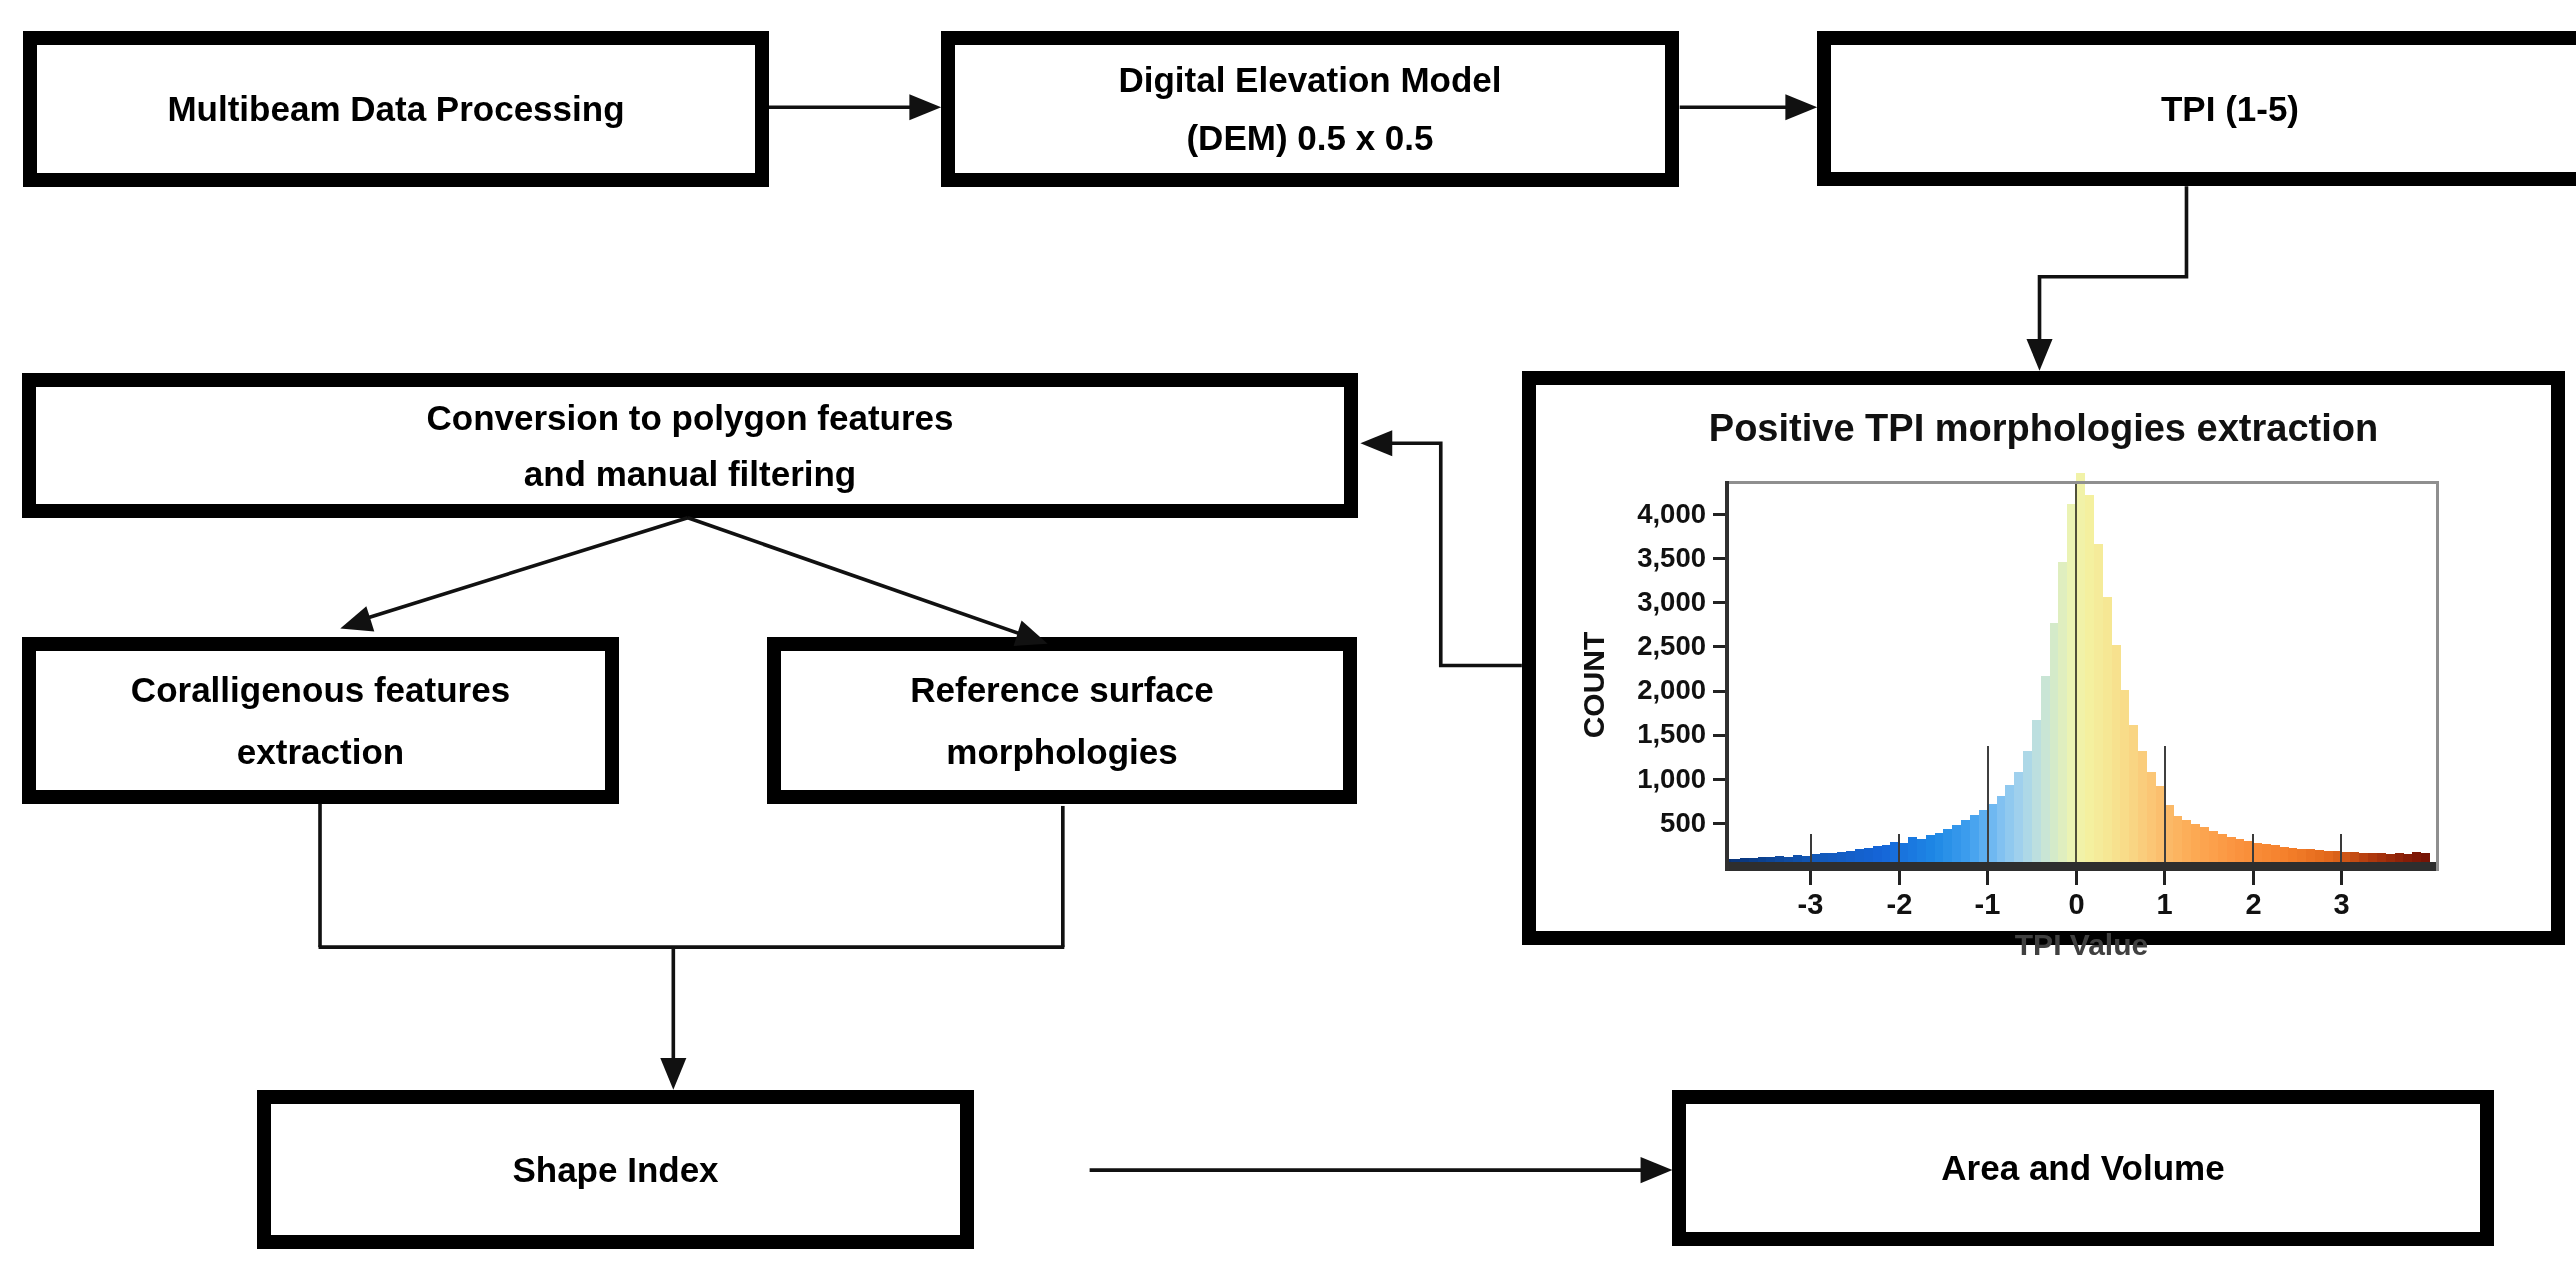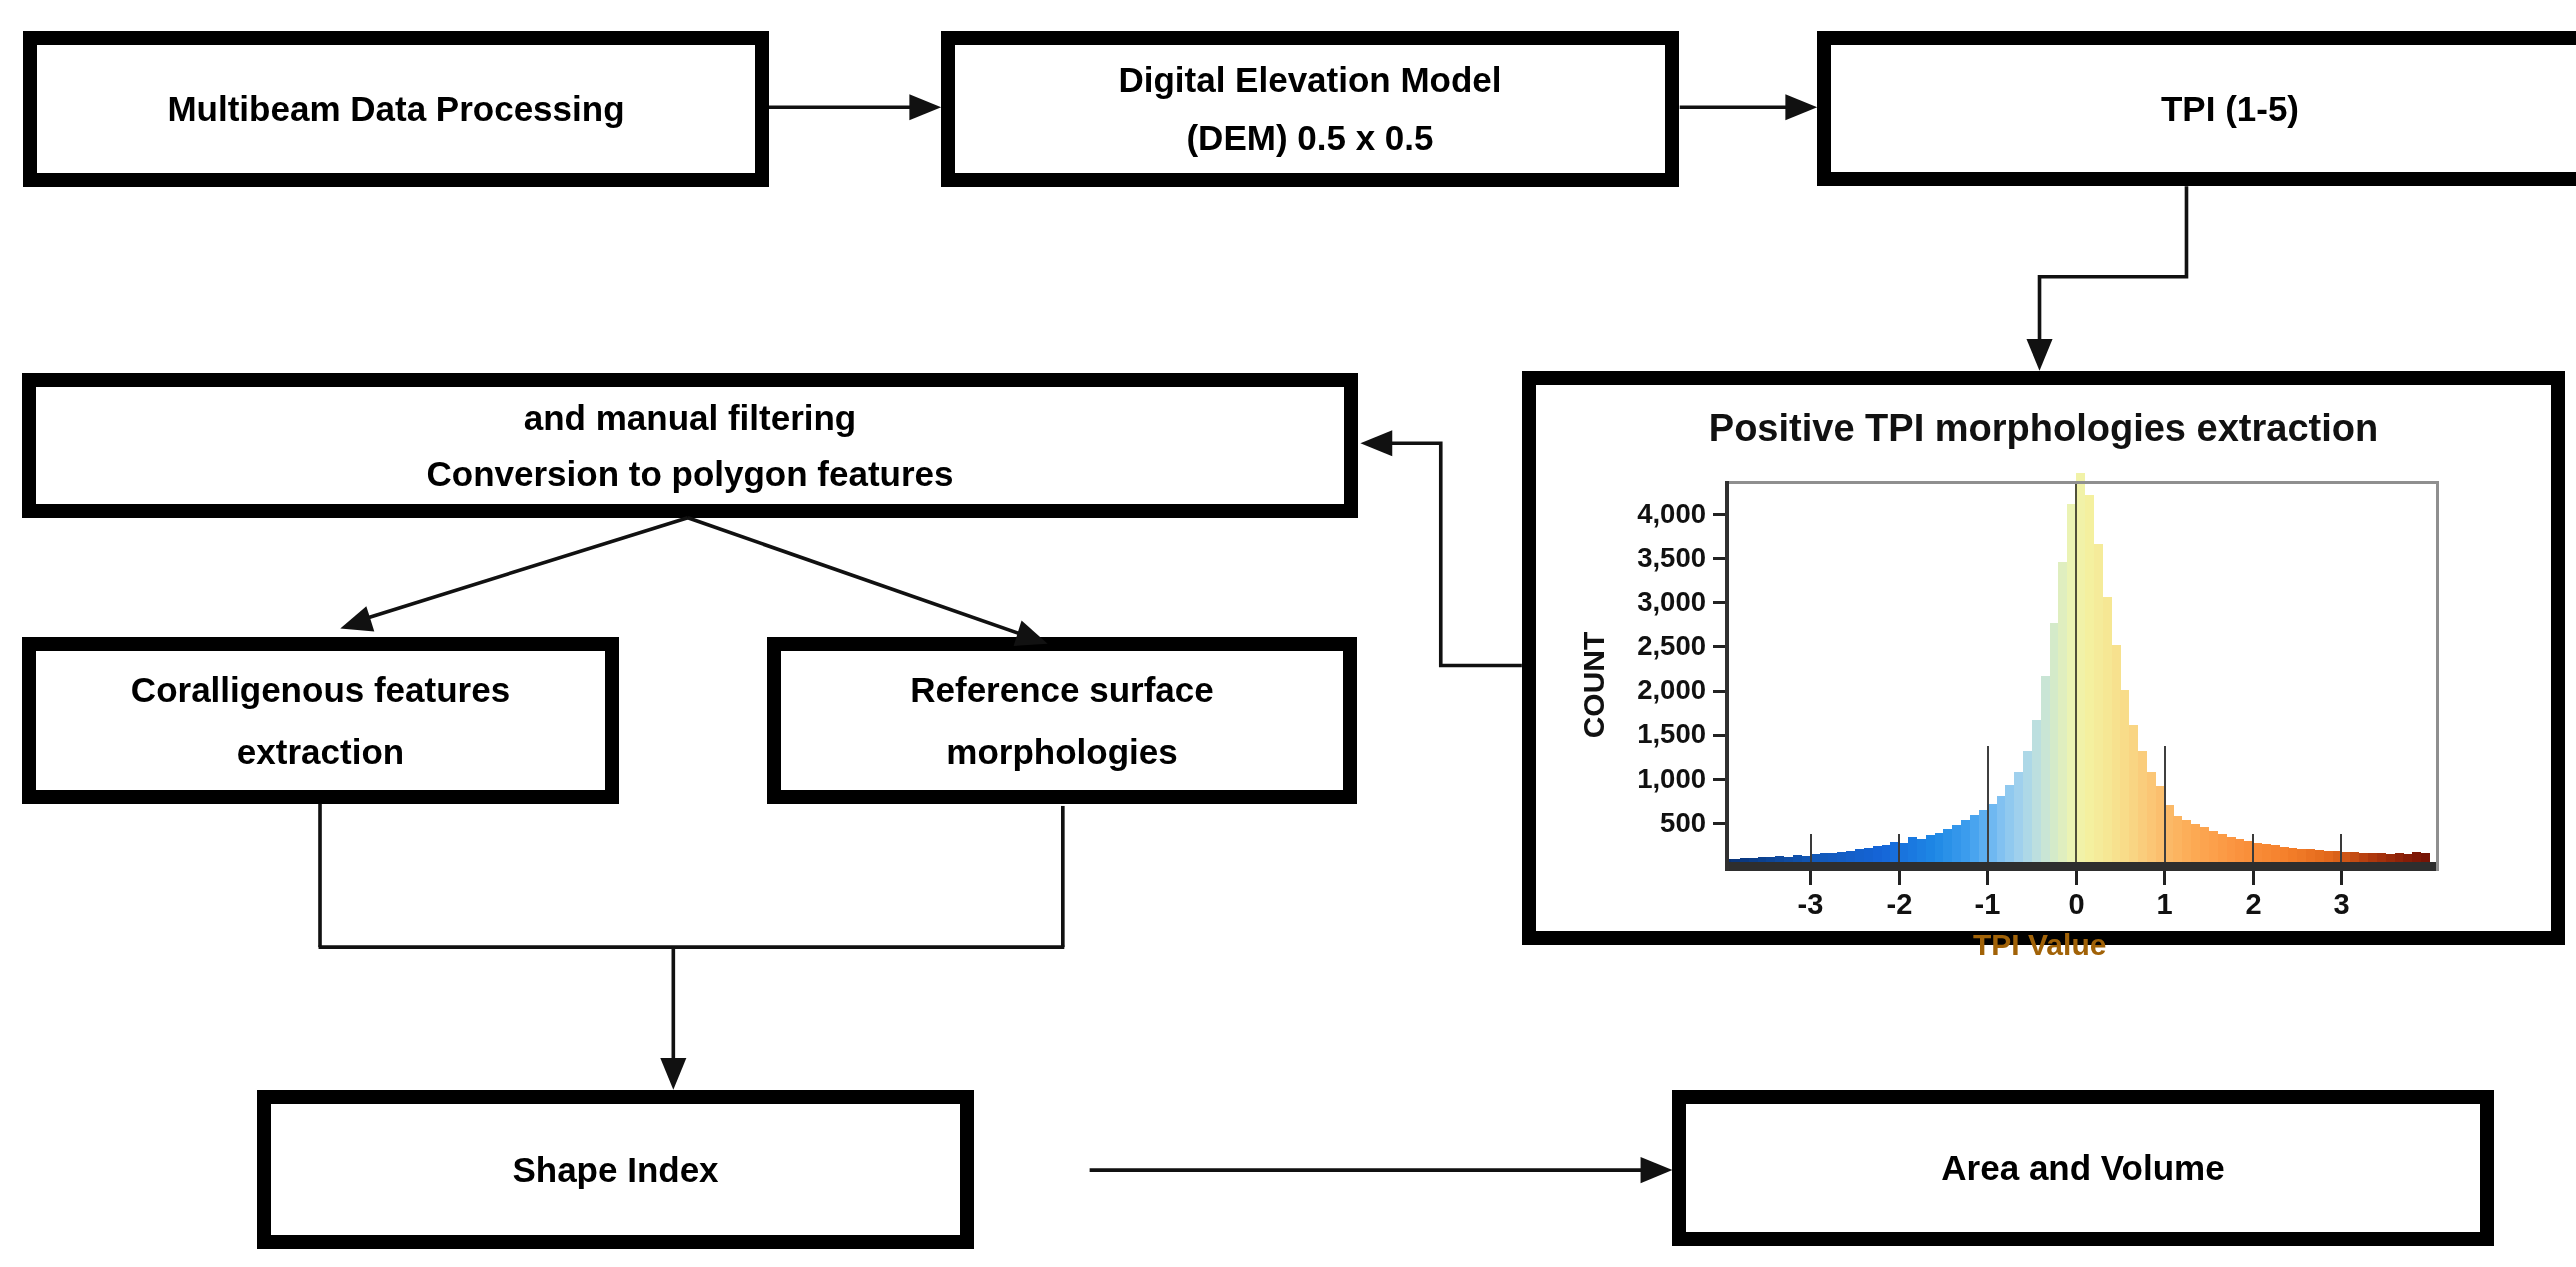--- a/index.html
+++ b/index.html
@@ -22,22 +22,22 @@
   .frame-left{position:absolute;left:0;top:0;width:3.6px;height:390px;background:#303030;z-index:4;}
   .baseline-band{position:absolute;left:0;top:381px;width:714px;height:9.4px;background:#2e2e2e;z-index:3;}
   .bar{position:absolute;z-index:1;}
   .gridline{position:absolute;z-index:2;}
   .ytick{position:absolute;left:-11.6px;width:11.6px;height:2.9px;background:#222222;}
   .ylab{position:absolute;left:-175px;width:156px;text-align:right;font-weight:bold;
         font-size:27.5px;color:#111111;}
   .xtick{position:absolute;width:2.9px;height:13.8px;top:390px;background:#222222;}
   .xlab{position:absolute;top:407px;width:65px;text-align:center;font-weight:bold;
         font-size:29px;color:#111111;}
-  #xaxis-title{position:absolute;left:248px;top:447px;width:217px;
-        font-weight:bold;font-size:30px;color:#a16207;}
+  #xaxis-title{position:absolute;left:248px;top:447px;width:217px;text-align:center;
+        font-weight:bold;font-size:30px;color:#404040;}
   #yaxis-title{position:absolute;left:-190px;top:188px;width:116px;height:32px;
         text-align:center;font-weight:bold;font-size:30px;color:#111111;
         transform:rotate(-90deg);}
 </style>
 </head>
 <body>
 
 <div class="node" id="node-multibeam" style="left:23px;top:31px;width:746px;height:156px;">
   <span class="lbl">Multibeam Data Processing</span>
 </div>
@@ -49,22 +49,22 @@
 
 <div class="node" id="node-tpi" style="left:1817px;top:31px;width:826px;height:155px;">
   <span class="lbl">TPI (1-5)</span>
 </div>
 
 <div class="node" id="node-positive-tpi" style="left:1522px;top:371px;width:1043px;height:574px;align-items:center;">
   <div id="chart-title">Positive TPI morphologies extraction</div>
 </div>
 
 <div class="node" id="node-conversion" style="left:22px;top:373px;width:1336px;height:145px;">
+  <span class="lbl" style="line-height:56px">Conversion to polygon features</span>
   <span class="lbl" style="line-height:56px">and manual filtering</span>
-  <span class="lbl" style="line-height:56px">Conversion to polygon features</span>
 </div>
 
 <div class="node" id="node-coralligenous" style="left:22px;top:637px;width:597px;height:167px;">
   <span class="lbl">Coralligenous features</span>
   <span class="lbl">extraction</span>
 </div>
 
 <div class="node" id="node-reference" style="left:767px;top:637px;width:590px;height:167px;">
   <span class="lbl">Reference surface</span>
   <span class="lbl">morphologies</span>

